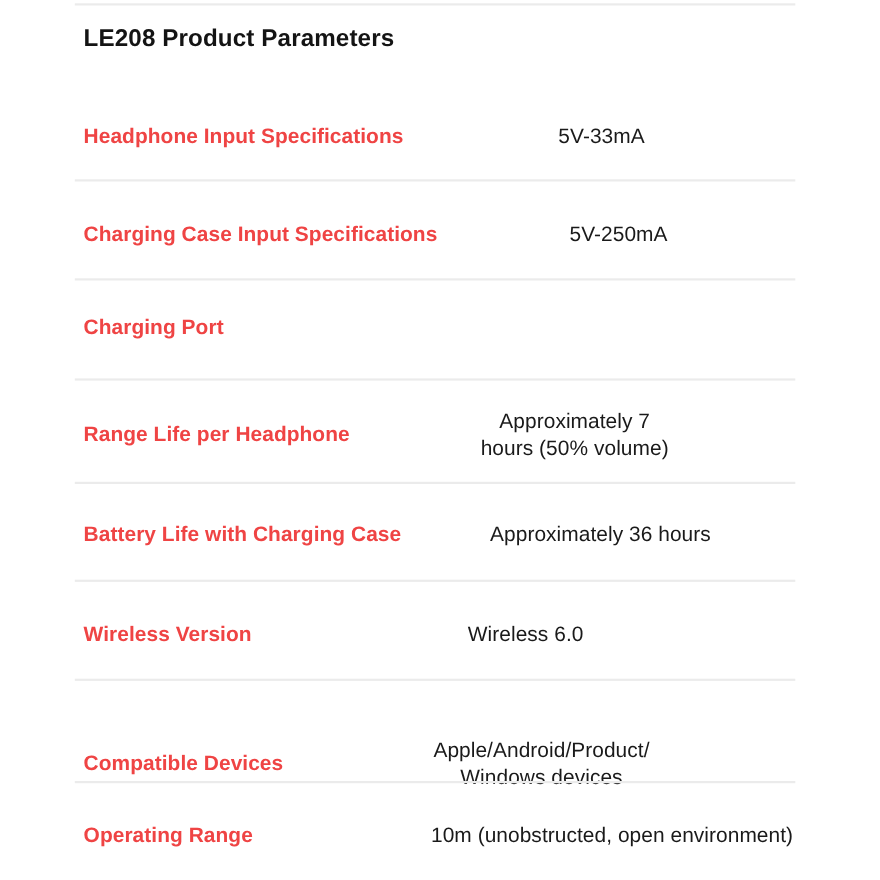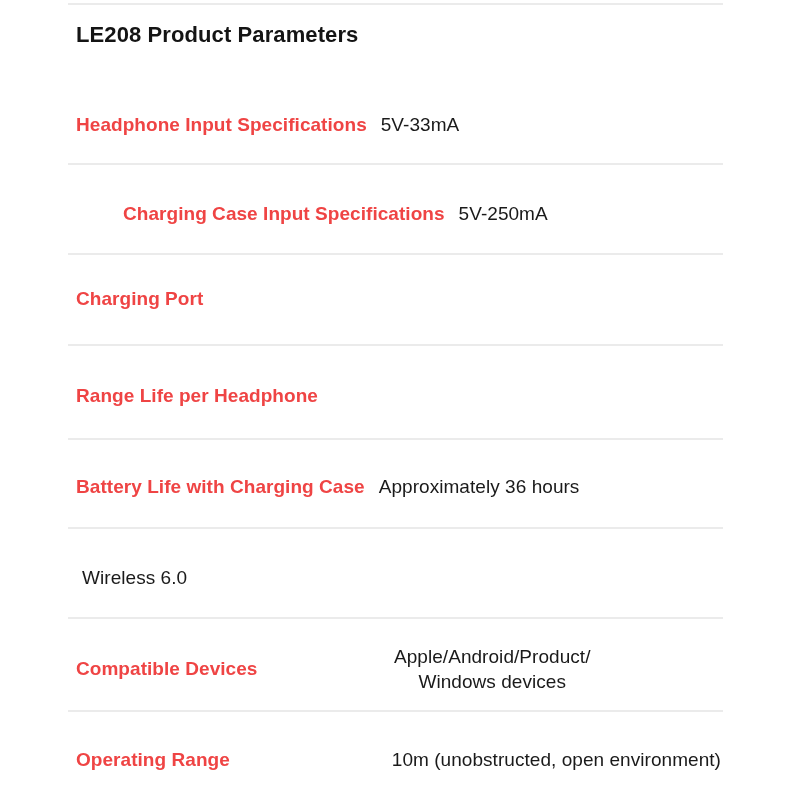--- a/index.html
+++ b/index.html
@@ -63,21 +63,21 @@
     padding-left: 8px;
     white-space: nowrap;
     flex: 0 0 auto;
   }
 
   .row-value {
     font-size: 19px;
     font-weight: 400;
     color: #1a1a1a;
     letter-spacing: 0.05px;
-    text-align: left;
+    text-align: center;
     line-height: 1.32;
     flex: 1 1 auto;
     padding-left: 14px;
     padding-right: 10px;
   }
 
   .row-value.multiline {
     text-align: center;
     white-space: pre-line;
   }
@@ -97,48 +97,51 @@
   <div class="divider" style="top:3px;"></div>
 
   <div class="sheet-title">LE208 Product Parameters</div>
 
   <div class="row" style="top:107px; height:36px;">
     <span class="row-label">Headphone Input Specifications</span>
     <span class="row-value">5V-33mA</span>
   </div>
   <div class="divider" style="top:163px;"></div>
 
-  <div class="row" style="top:196px; height:36px;margin-left:47px;">
+  <div class="row" style="top:196px; height:36px;">
     <span class="row-label">Charging Case Input Specifications</span>
     <span class="row-value">5V-250mA</span>
   </div>
   <div class="divider" style="top:253px;"></div>
 
   <div class="row" style="top:281px; height:36px;">
     <span class="row-label">Charging Port</span>
   </div>
   <div class="divider" style="top:344px;"></div>
 
   <div class="row" style="top:366px; height:60px;">
     <span class="row-label">Range Life per Headphone</span>
+    <span class="row-value multiline">Approximately 7
+hours (50% volume)</span>
   </div>
   <div class="divider" style="top:438px;"></div>
 
   <div class="row" style="top:469px; height:36px;">
     <span class="row-label">Battery Life with Charging Case</span>
     <span class="row-value">Approximately 36 hours</span>
   </div>
   <div class="divider" style="top:527px;"></div>
 
   <div class="row" style="top:560px; height:36px;">
+    <span class="row-label">Wireless Version</span>
     <span class="row-value">Wireless 6.0</span>
   </div>
   <div class="divider" style="top:617px;"></div>
 
-  <div class="row" style="top:639px; height:60px;">
+  <div class="row" style="top:665px; height:60px;">
     <span class="row-label">Compatible Devices</span>
     <span class="row-value multiline">Apple/Android/Product/
 Windows devices</span>
   </div>
   <div class="divider" style="top:710px;"></div>
 
   <div class="row wide-value" style="top:742px; height:36px;">
     <span class="row-label">Operating Range</span>
     <span class="row-value">10m (unobstructed, open environment)</span>
   </div>

